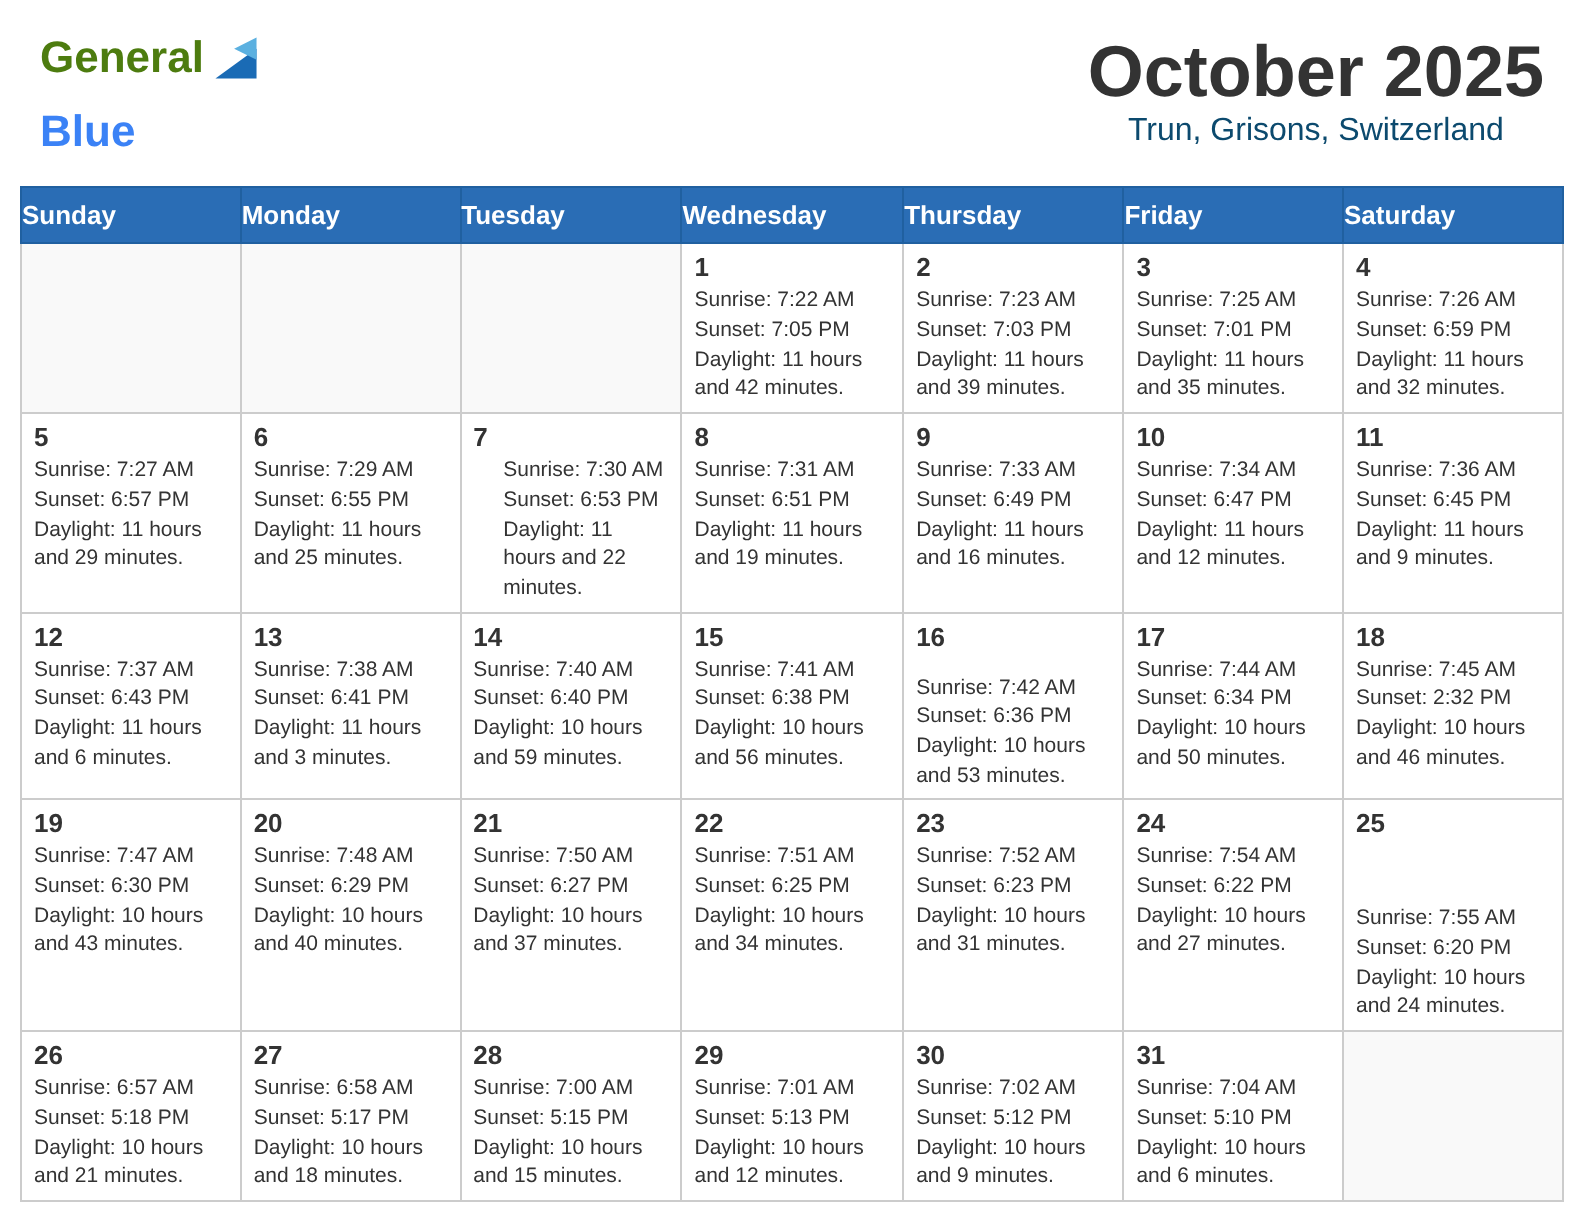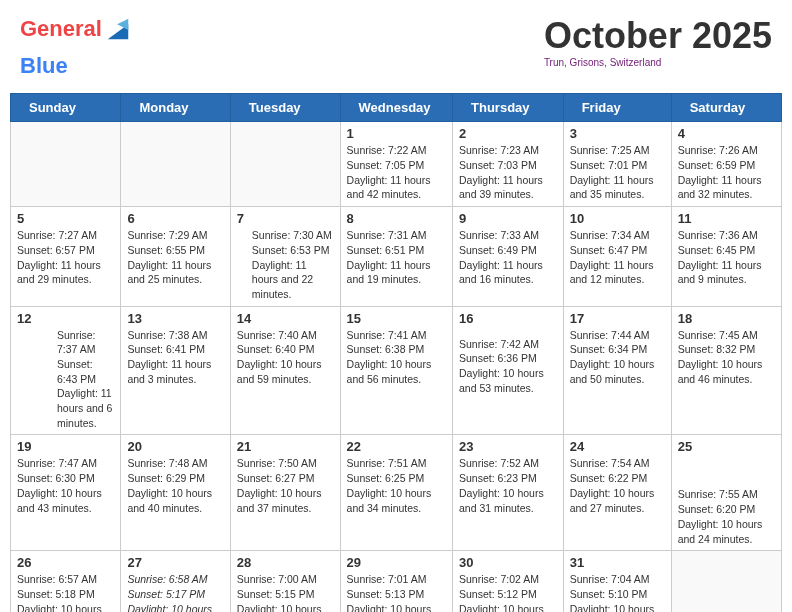--- a/index.html
+++ b/index.html
@@ -19,49 +19,49 @@
     }
     .logo {
       display: flex;
       align-items: center;
     }
     .logo-text {
       font-size: 22px;
       font-weight: bold;
       line-height: 1.1;
     }
-    .logo-general { color: #ef4444; }
+    .logo-general { color: #4d7c0f; }
     .logo-blue { color: #3b82f6; margin-top: 11px; }
     .logo-icon {
       width: 28px;
       height: 28px;
       margin-left: 2px;
     }
     .title-block {
-      text-align: left;
+      text-align: center;
     }
     .month-title {
       font-size: 36px;
       font-weight: bold;
       color: #333;
     }
     .location {
-      font-size: 10px;
-      color: #701a75;
+      font-size: 16px;
+      color: #0c4a6e;
     }
     .calendar {
       width: 100%;
       border-collapse: collapse;
       border: 1px solid #ccc;
     }
     .calendar th {
       background-color: #2a6db5;
       color: #fff;
       text-align: left;
-      padding: 6px 18px;
+      padding: 6px 0;
       font-size: 13px;
       border: 1px solid #2060a0;
     }
     .calendar td {
       vertical-align: top;
       border: 1px solid #ccc;
       padding: 4px 6px;
       width: 113px;
       min-height: 80px;
       background: #fff;
@@ -189,21 +189,21 @@
         <td>
           <div class="day-number">11</div>
           <div class="day-info" style="white-space: pre-line;">Sunrise: 7:36 AM
 Sunset: 6:45 PM
 Daylight: 11 hours and 9 minutes.</div>
         </td>
       </tr>
       <tr class="week-row">
         <td>
           <div class="day-number">12</div>
-          <div class="day-info" style="white-space: pre-line; margin-left: 40px;">Sunrise: 7:37 AM
+          <div class="day-info" style="white-space: pre-line;">Sunrise: 7:37 AM
 Sunset: 6:43 PM
 Daylight: 11 hours and 6 minutes.</div>
         </td>
         <td>
           <div class="day-number">13</div>
           <div class="day-info" style="white-space: pre-line;">Sunrise: 7:38 AM
 Sunset: 6:41 PM
 Daylight: 11 hours and 3 minutes.</div>
         </td>
         <td>
@@ -226,21 +226,21 @@
         </td>
         <td>
           <div class="day-number">17</div>
           <div class="day-info" style="white-space: pre-line;">Sunrise: 7:44 AM
 Sunset: 6:34 PM
 Daylight: 10 hours and 50 minutes.</div>
         </td>
         <td>
           <div class="day-number">18</div>
           <div class="day-info" style="white-space: pre-line;">Sunrise: 7:45 AM
-Sunset: 8:32 PM
+Sunset: 2:32 PM
 Daylight: 10 hours and 46 minutes.</div>
         </td>
       </tr>
       <tr class="week-row">
         <td>
           <div class="day-number">19</div>
           <div class="day-info" style="white-space: pre-line;">Sunrise: 7:47 AM
 Sunset: 6:30 PM
 Daylight: 10 hours and 43 minutes.</div>
         </td>
@@ -283,21 +283,21 @@
       </tr>
       <tr class="week-row">
         <td>
           <div class="day-number">26</div>
           <div class="day-info" style="white-space: pre-line;">Sunrise: 6:57 AM
 Sunset: 5:18 PM
 Daylight: 10 hours and 21 minutes.</div>
         </td>
         <td>
           <div class="day-number">27</div>
-          <div class="day-info" style="white-space: pre-line; font-style: italic;">Sunrise: 6:58 AM
+          <div class="day-info" style="white-space: pre-line;">Sunrise: 6:58 AM
 Sunset: 5:17 PM
 Daylight: 10 hours and 18 minutes.</div>
         </td>
         <td>
           <div class="day-number">28</div>
           <div class="day-info" style="white-space: pre-line;">Sunrise: 7:00 AM
 Sunset: 5:15 PM
 Daylight: 10 hours and 15 minutes.</div>
         </td>
         <td>

